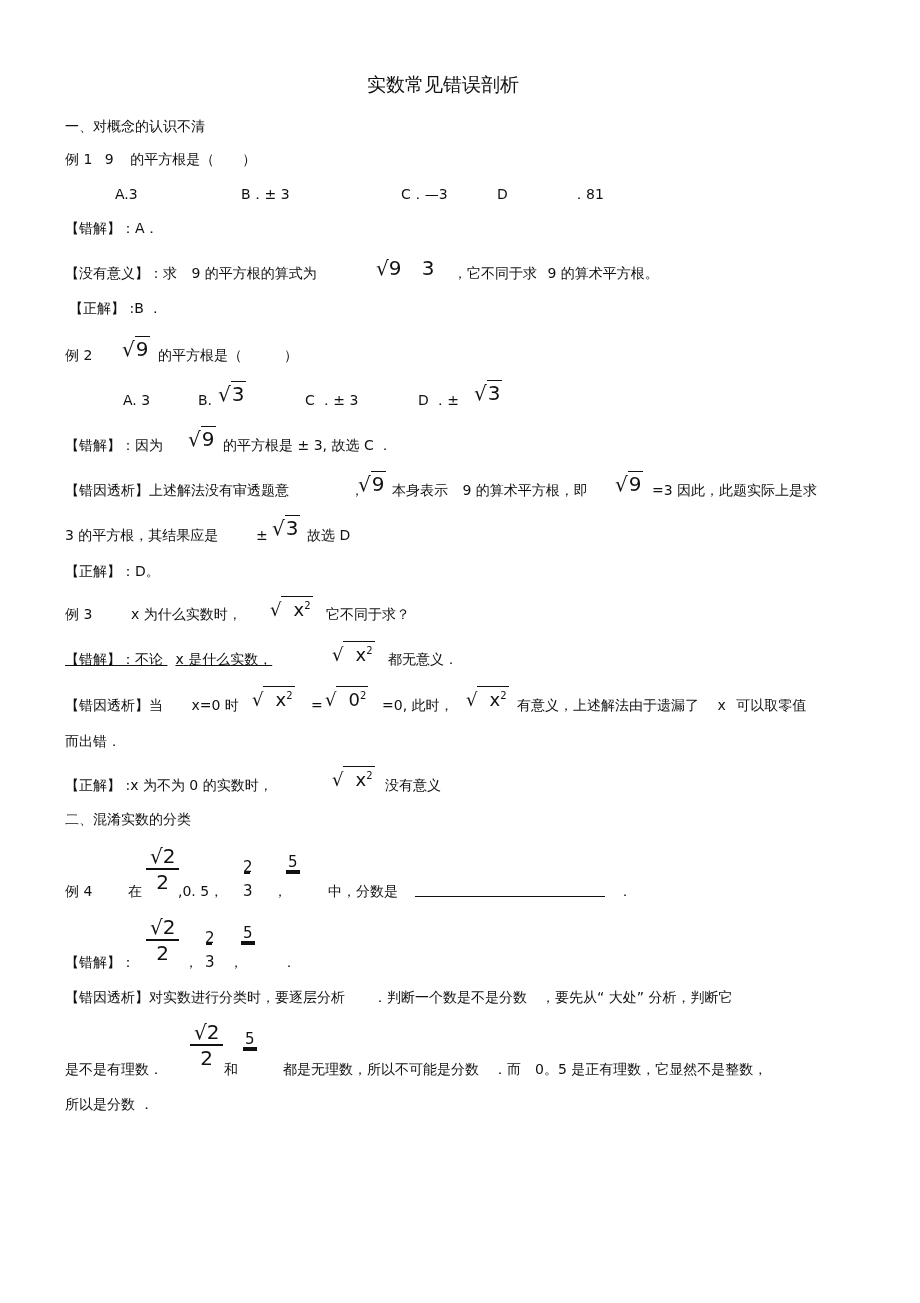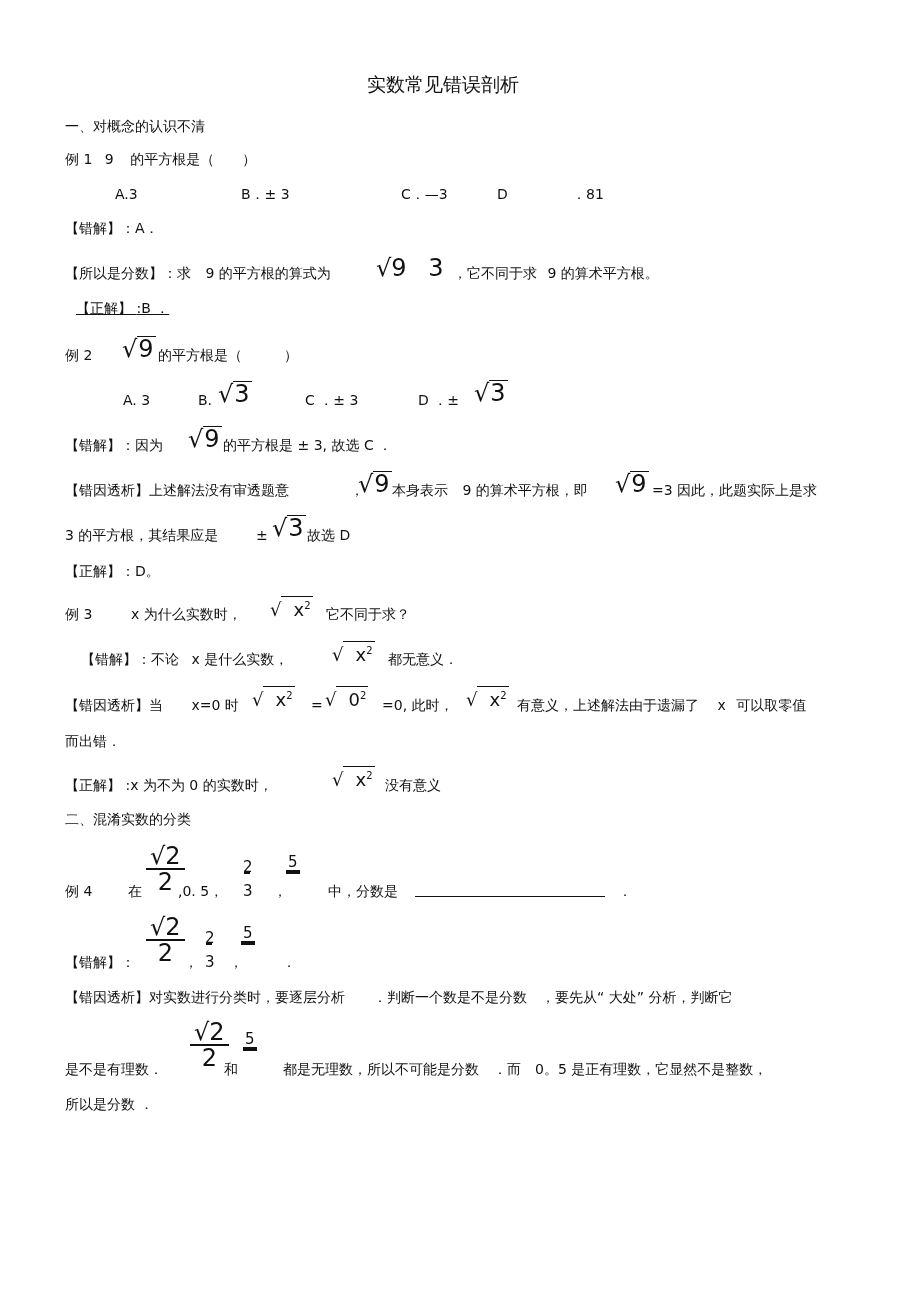--- a/index.html
+++ b/index.html
@@ -1,20 +1,20 @@
 <!DOCTYPE html>
 <html><head>
 <meta charset="utf-8">
 <style>
   html, body { margin:0; padding:0; background:#ffffff; }
   body { width:920px; height:1303px; position:relative; overflow:hidden;
          font-family:"DejaVu Sans", "Liberation Sans", sans-serif; color:#111; }
   .t { position:absolute; white-space:nowrap; font-size:14px; line-height:18px; }
   .title { font-size:19px; line-height:24px; }
-  .big { font-size:24px; line-height:24px; }
+  .big { font-size:20px; line-height:24px; }
   .med { font-size:18px; }
   .rad { display:inline-block; border-top:1.5px solid #111; padding:0 2px 0 1px; }
   .frac { display:inline-flex; flex-direction:column; align-items:center; vertical-align:middle; }
   .frac .num { border-bottom:2px solid #111; padding:0 4px; }
   .sup { font-size:10px; vertical-align:super; }
   .blank { display:inline-block; border-bottom:1px solid #111; width:190px; height:14px; }
   .bar { position:absolute; height:4px; background:#111; }
 </style>
 </head>
 <body>
@@ -32,35 +32,35 @@
 <div class="t" style="left:241px;top:185px;">B．± 3</div>
 <div class="t" style="left:401px;top:185px;">C．—3</div>
 <div class="t" style="left:497px;top:185px;">D</div>
 <div class="t" style="left:572px;top:185px;">．81</div>
 
 <div class="t" style="left:65px;top:219px;">
   <span>【错解】：</span><span>A．</span>
 </div>
 
 <div class="t" style="left:65px;top:264px;">
-  <span>【所以是分数】：求</span>
+  <span>【没有意义】：求</span>
   <span style="margin-left:10px;">9</span>
   <span>的平方根的算式为</span>
 </div>
 <div class="t big" style="left:376px;top:256px;">
   <span>√</span><span>9</span>
   <span style="margin-left:14px;">3</span>
 </div>
 <div class="t" style="left:453px;top:264px;">
   <span>，它不同于求</span>
   <span style="margin-left:6px;">9</span>
   <span>的算术平方根。</span>
 </div>
 
-<div class="t" style="left:76px;top:299px;text-decoration:underline;">
+<div class="t" style="left:69px;top:299px;">
   <span>【正解】</span>
   <span>:B ．</span>
 </div>
 
 <div class="t" style="left:65px;top:346px;">例 2</div>
 <div class="t big" style="left:122px;top:336px;">
   <span>√</span><span class="rad">9</span>
 </div>
 <div class="t" style="left:158px;top:346px;">的平方根是（　　　）</div>
 
@@ -107,21 +107,21 @@
   <span>【正解】：</span><span>D。</span>
 </div>
 
 <div class="t" style="left:65px;top:605px;">例 3</div>
 <div class="t" style="left:131px;top:605px;">x 为什么实数时，</div>
 <div class="t med" style="left:270px;top:596px;">
   <span>√</span><span class="rad" style="padding-left:12px;"><span>x</span><span class="sup">2</span></span>
 </div>
 <div class="t" style="left:326px;top:605px;">它不同于求？</div>
 
-<div class="t" style="left:81px;top:650px;">
+<div class="t" style="left:65px;top:650px;text-decoration:underline;">
   <span>【错解】：不论</span>
   <span style="margin-left:8px;">x</span>
   <span>是什么实数，</span>
 </div>
 <div class="t med" style="left:332px;top:641px;">
   <span>√</span><span class="rad" style="padding-left:12px;"><span>x</span><span class="sup">2</span></span>
 </div>
 <div class="t" style="left:388px;top:650px;">都无意义．</div>
 
 <div class="t" style="left:65px;top:696px;">

